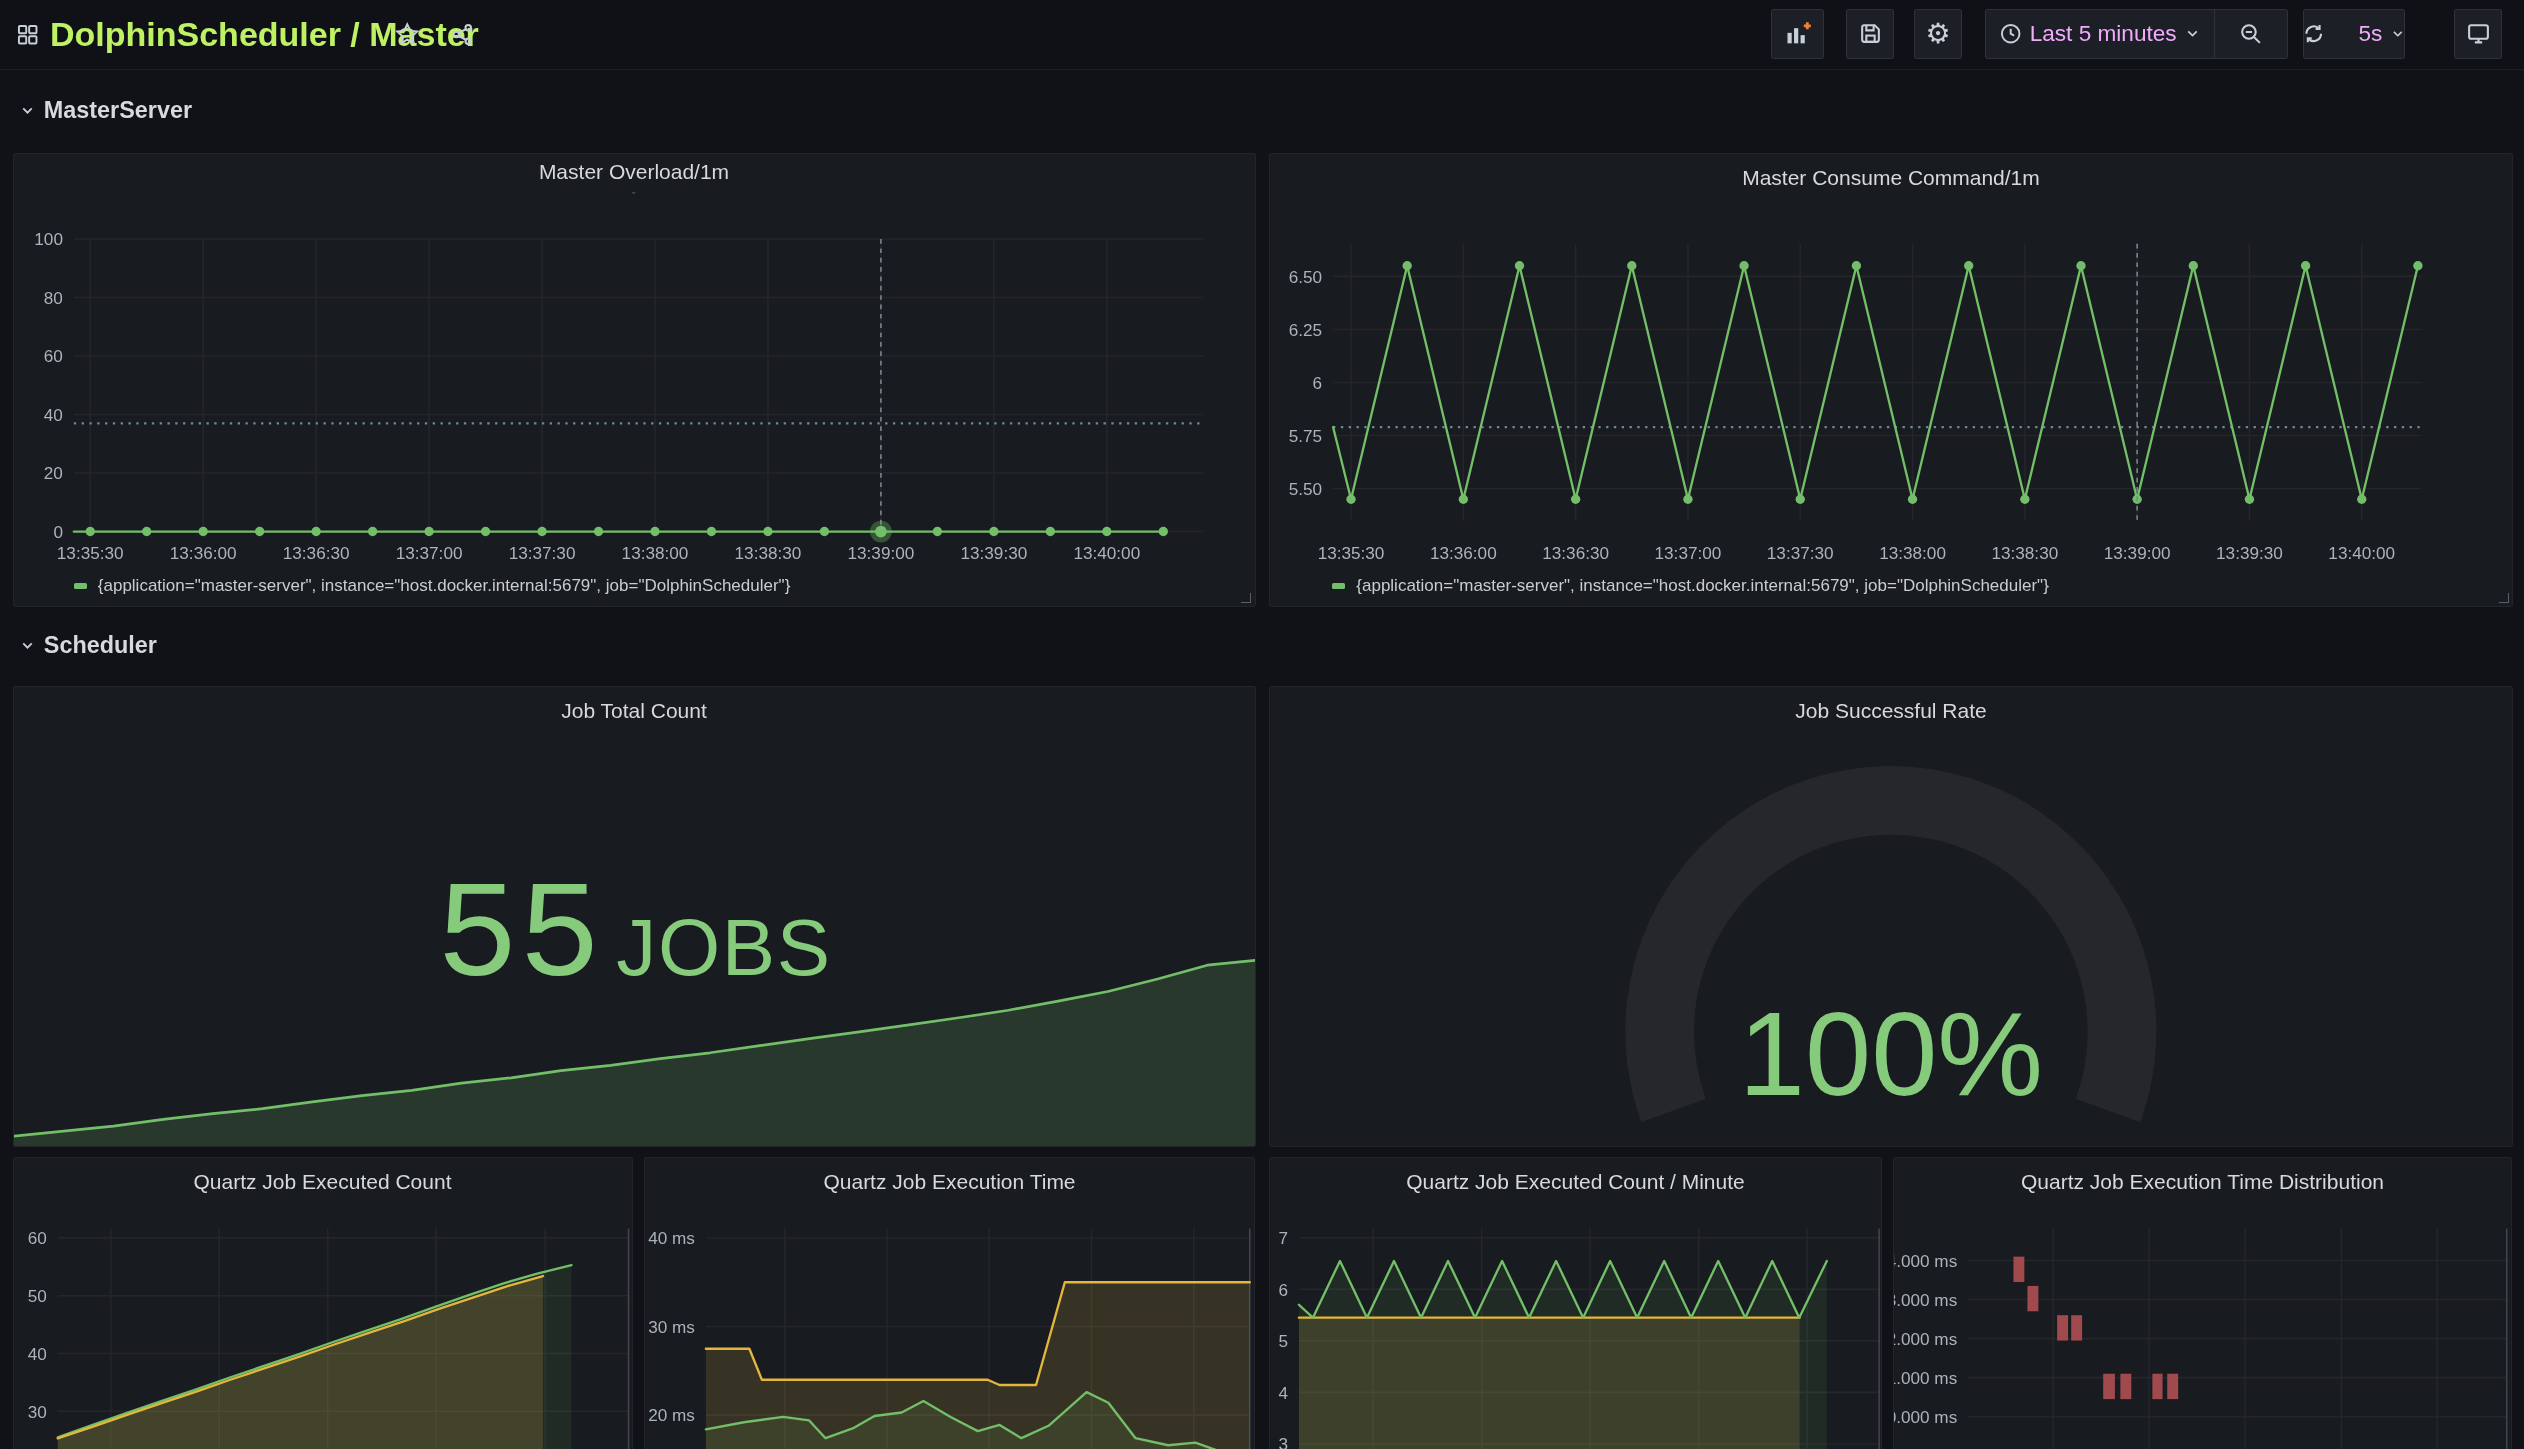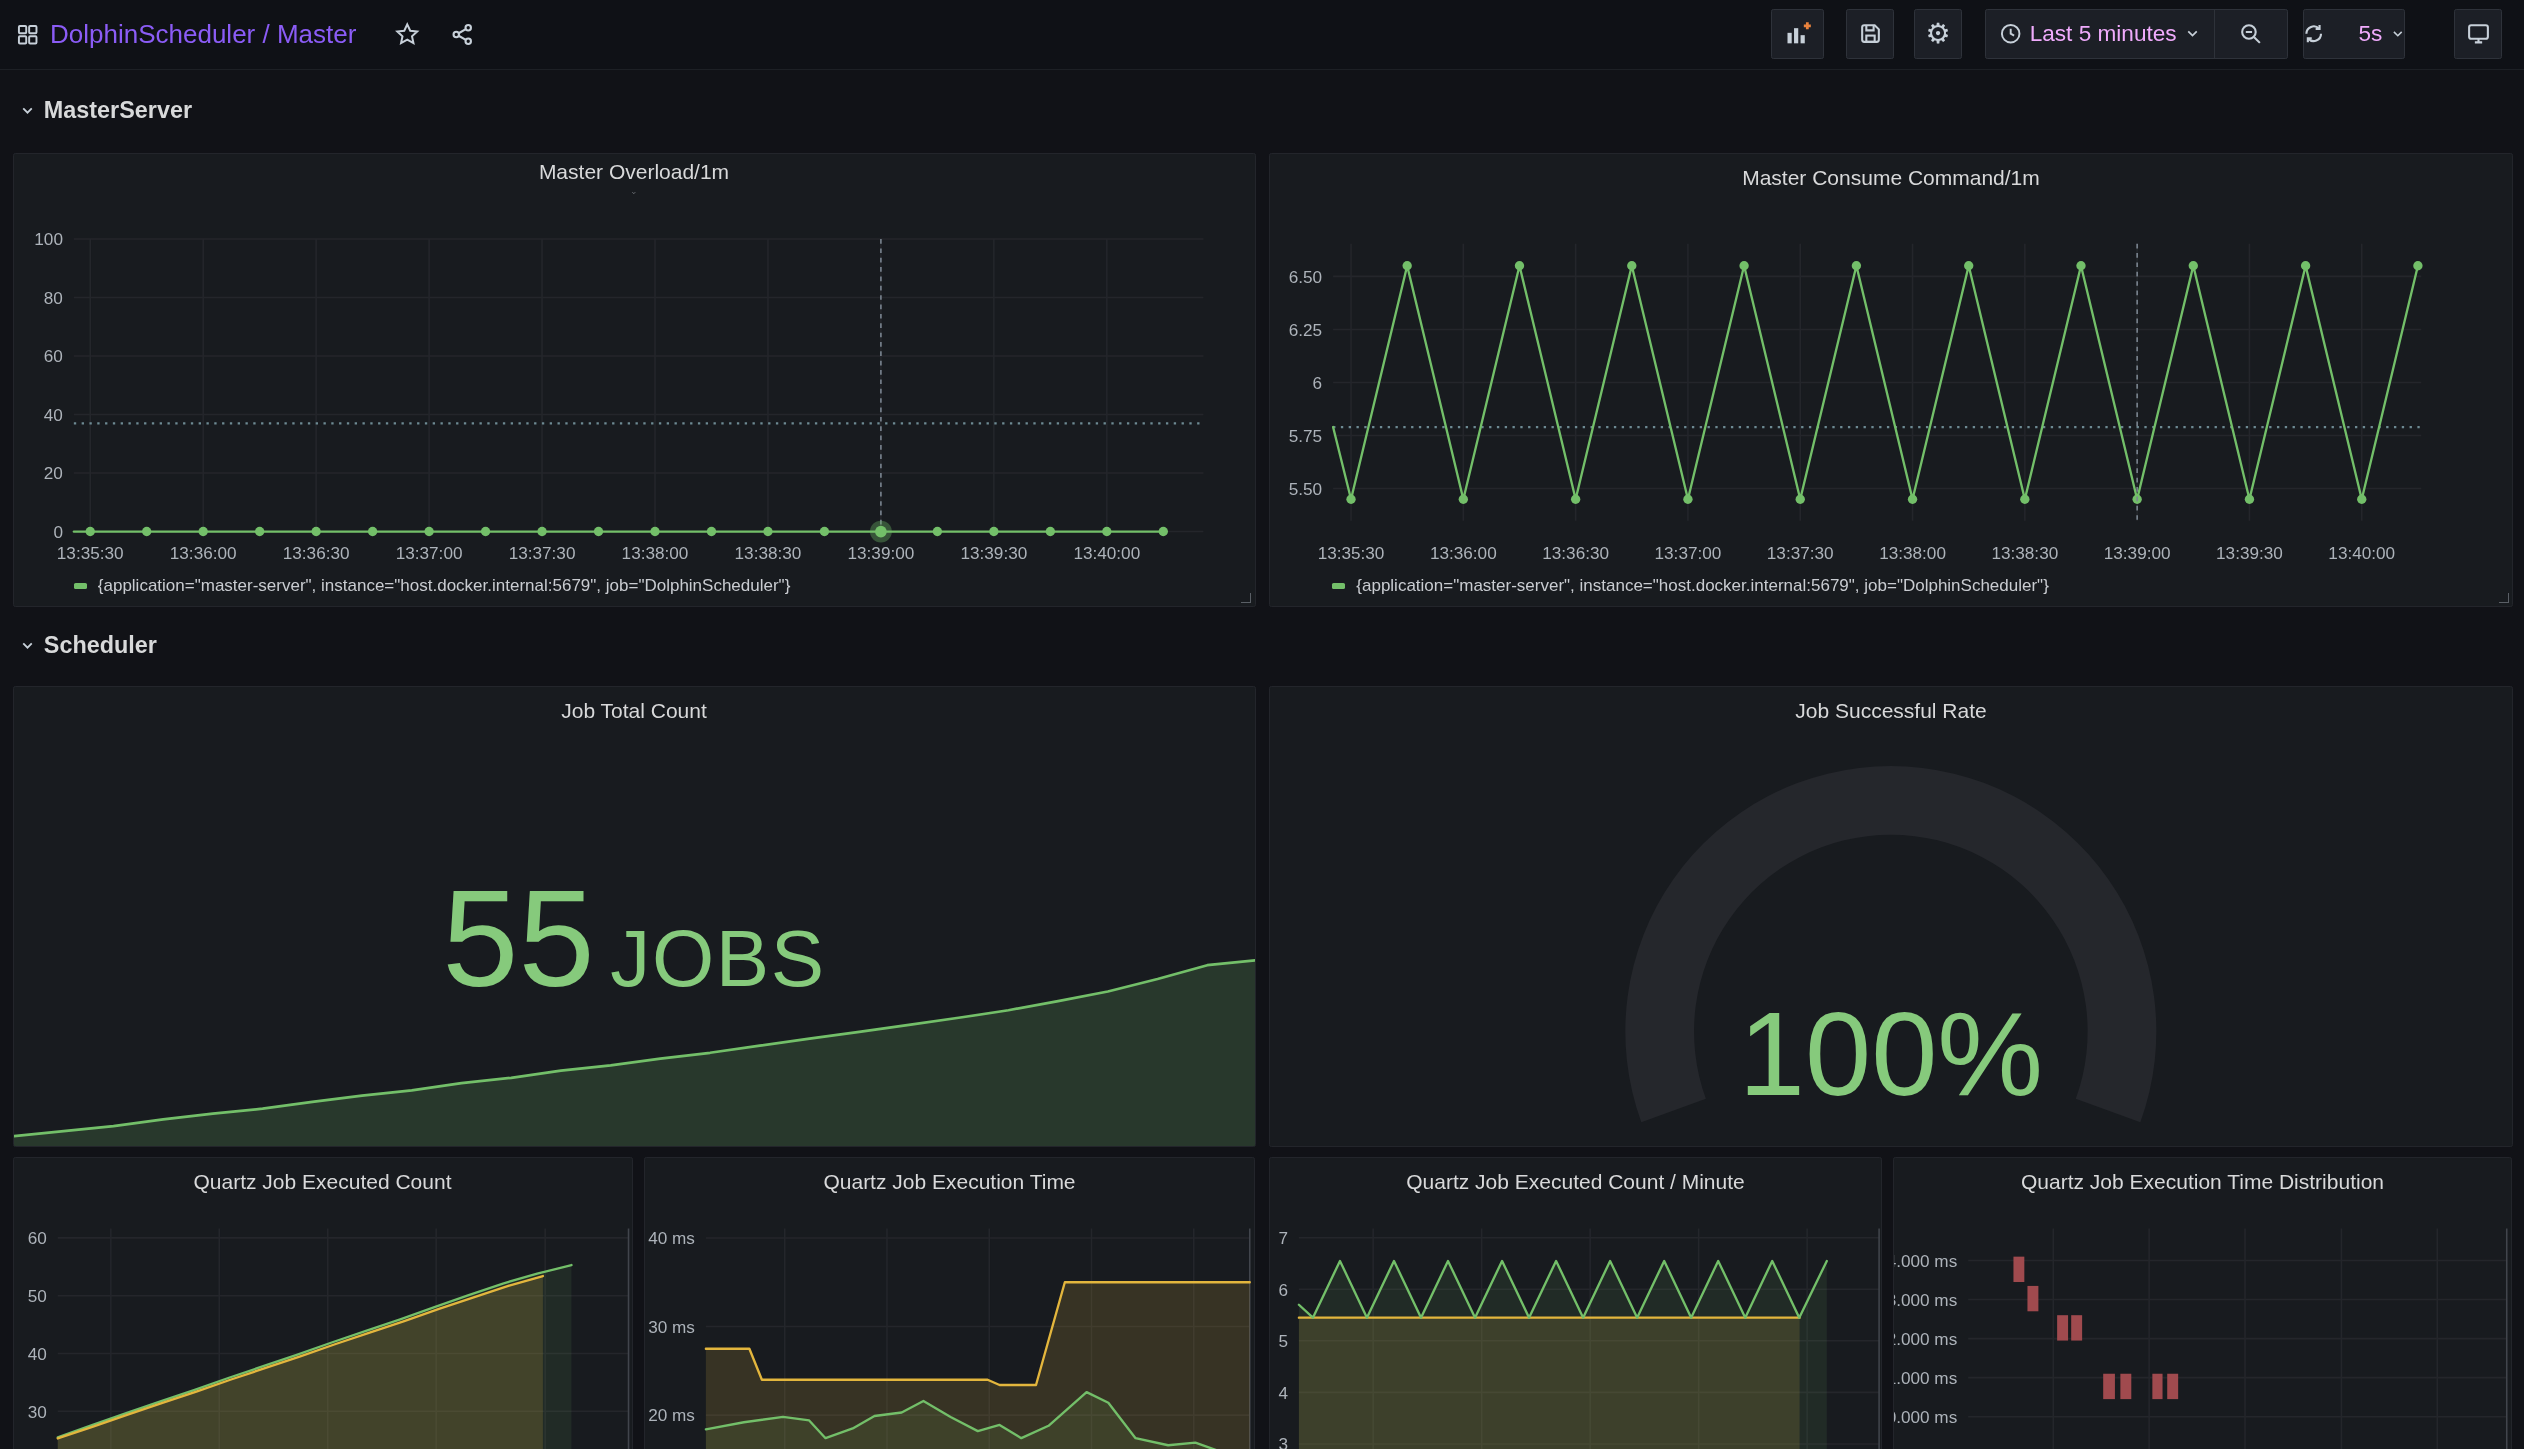--- a/index.html
+++ b/index.html
@@ -3,21 +3,21 @@
 <meta charset="utf-8">
 <style>
   html,body{margin:0;padding:0;}
   body{
     width:2525px;height:1449px;overflow:hidden;position:relative;
     background:#111217;color:#d8d9da;
     font-family:"Liberation Sans", sans-serif;
   }
   
   .topbar{position:absolute;left:0;top:0;width:2525px;height:69px;background:#0f1116;border-bottom:0.8px solid #1d2025;}
-  .crumb{position:absolute;left:50px;top:0;height:69px;display:flex;align-items:center;font-size:26px;font-weight:400;color:#8b5cf6;cursor:pointer;}
+  .crumb{position:absolute;left:50px;top:0;height:69px;display:flex;align-items:center;font-size:34px;font-weight:700;color:#bef264;cursor:pointer;}
   .ticon{position:absolute;top:0;height:69px;display:flex;align-items:center;justify-content:center;color:#c7d0d9;}
   .navbtn{position:absolute;top:8.6px;height:50px;background:#1c1f26;border:0.8px solid #2e323a;border-radius:2.3px;display:flex;align-items:center;justify-content:center;color:#c7d0d9;cursor:pointer;box-sizing:border-box;}
   .navbtn .lbl{font-size:22.6px;color:#f0abfc;margin:0 7.8px;white-space:nowrap;}
   .vdiv{width:0.8px;align-self:stretch;background:#2e323a;}
   .grp{padding:0;}
   .grp .seg{height:100%;display:flex;align-items:center;justify-content:center;padding:0 12.5px;}
   svg.ic{display:block;}
   .gearglyph{font-size:28px;line-height:1;}
   
   .section-head{position:absolute;display:flex;align-items:center;gap:7.8px;font-size:23.4px;font-weight:700;color:#d8d9da;cursor:pointer;}
@@ -25,21 +25,21 @@
   .panel{position:absolute;background:#181b1f;border:0.8px solid #23252b;border-radius:2.3px;box-sizing:border-box;overflow:hidden;}
   .panel-title{position:absolute;left:0;right:0;top:6.2px;height:36px;display:flex;align-items:center;justify-content:center;gap:6.2px;font-size:21px;font-weight:500;color:#d8d9da;cursor:pointer;z-index:3;flex-direction:column;}
   .chart{position:absolute;left:0;top:0;z-index:1;}
   .chart text{font-family:"Liberation Sans",sans-serif;font-size:22px;fill:#adb3ba;}
   .legend{position:absolute;display:flex;align-items:center;z-index:2;cursor:pointer;}
   .legend .swatch{width:13.3px;height:5.5px;border-radius:1.6px;background:#73bf69;margin-right:11px;}
   .legend .ltext{font-size:17px;color:#c9ccd1;white-space:nowrap;}
   .resize-corner{position:absolute;right:3.1px;bottom:3.1px;width:9.4px;height:9.4px;border-right:1.6px solid #5a5f66;border-bottom:1.6px solid #5a5f66;z-index:4;}
   
   .statwrap{position:absolute;left:0;right:0;top:183px;display:flex;justify-content:center;align-items:baseline;gap:15.6px;z-index:2;color:#86ca7c;}
-  .stat-big{font-size:137px;font-weight:500;line-height:1;}
+  .stat-big{font-size:137px;font-weight:500;line-height:1;font-family:Liberation Mono, monospace;}
   .stat-unit{font-size:80px;font-weight:500;line-height:1;letter-spacing:1.6px;}
   .gaugeval{position:absolute;left:0;right:0;top:308px;text-align:center;font-size:119px;font-weight:500;line-height:117px;color:#86ca7c;z-index:2;}
 </style>
 </head>
 <body>
 
 <div class="topbar">
   <span class="ticon" style="left:14px;width:26.5px;">
     <svg class="ic" width="23.4" height="23.4" viewBox="0 0 24 24" fill="none" stroke="#c7d0d9" stroke-width="2">
       <rect x="3" y="3" width="7.5" height="7.5" rx="1"></rect>

